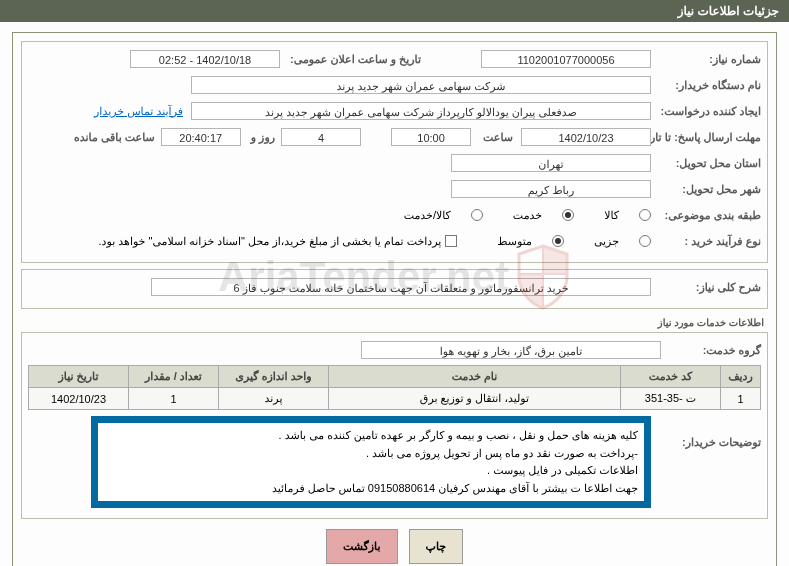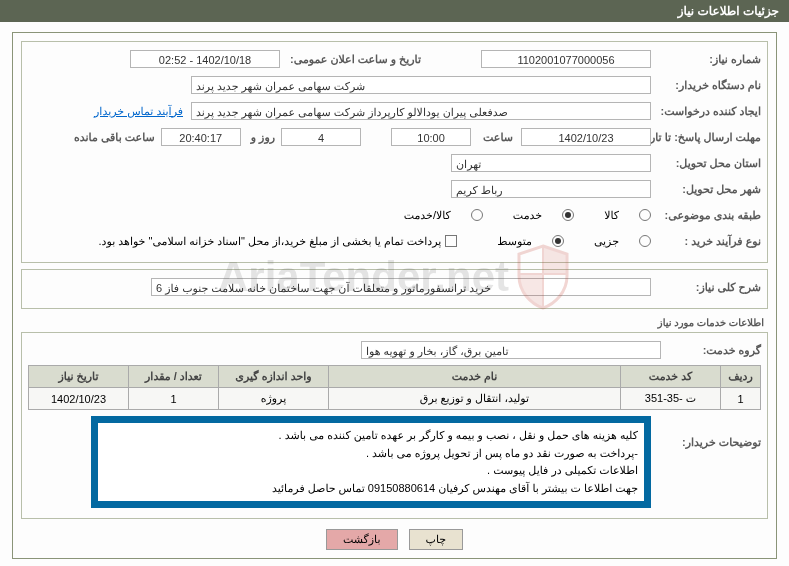--- a/index.html
+++ b/index.html
@@ -52,21 +52,21 @@
   font-size: 11px;
 }
 .input-box {
   border: 1px solid #b5b5b5;
   background: #fff;
   height: 18px;
   line-height: 18px;
   padding: 0 4px;
   font-size: 11px;
   color: #333;
-  text-align: left;
+  text-align: center;
 }
 .input-center {
   text-align: center;
 }
 .radio-group {
   display: inline-flex;
   align-items: center;
   gap: 20px;
 }
 .radio {
@@ -131,27 +131,28 @@
   padding: 4px 6px;
   font-size: 11px;
   line-height: 1.6;
   text-align: right;
 }
 .buttons {
   text-align: center;
   margin-top: 10px;
 }
 .btn {
-  padding: 3px 16px;
+  padding: 10px 16px;
   border: 1px solid #999;
   background: #e8e2d0;
   font-family: Tahoma;
   font-size: 11px;
   cursor: pointer;
   margin: 0 4px;
+  font-weight: bold;
 }
 .btn-back {
   background: #e4a8a8;
 }
 .watermark {
   position: absolute;
   top: 244px;
   left: 0;
   width: 100%;
   text-align: left;
@@ -287,21 +288,21 @@
             <th style="width:110px">واحد اندازه گیری</th>
             <th style="width:90px">تعداد / مقدار</th>
             <th style="width:100px">تاریخ نیاز</th>
           </tr>
         </thead>
         <tbody>
           <tr>
             <td>1</td>
             <td>ت -35-351</td>
             <td>تولید، انتقال و توزیع برق</td>
-            <td>پروژه</td>
+            <td>پرند</td>
             <td>1</td>
             <td>1402/10/23</td>
           </tr>
         </tbody>
       </table>
 
       <div class="row" style="margin-top:6px; align-items:flex-start">
         <span class="label" style="width:110px; padding-top:20px">توضیحات خریدار:</span>
         <div class="desc-box" style="width:560px">
           <div>کلیه هزینه های حمل و نقل ، نصب و بیمه و کارگر بر عهده تامین کننده  می باشد .</div>

